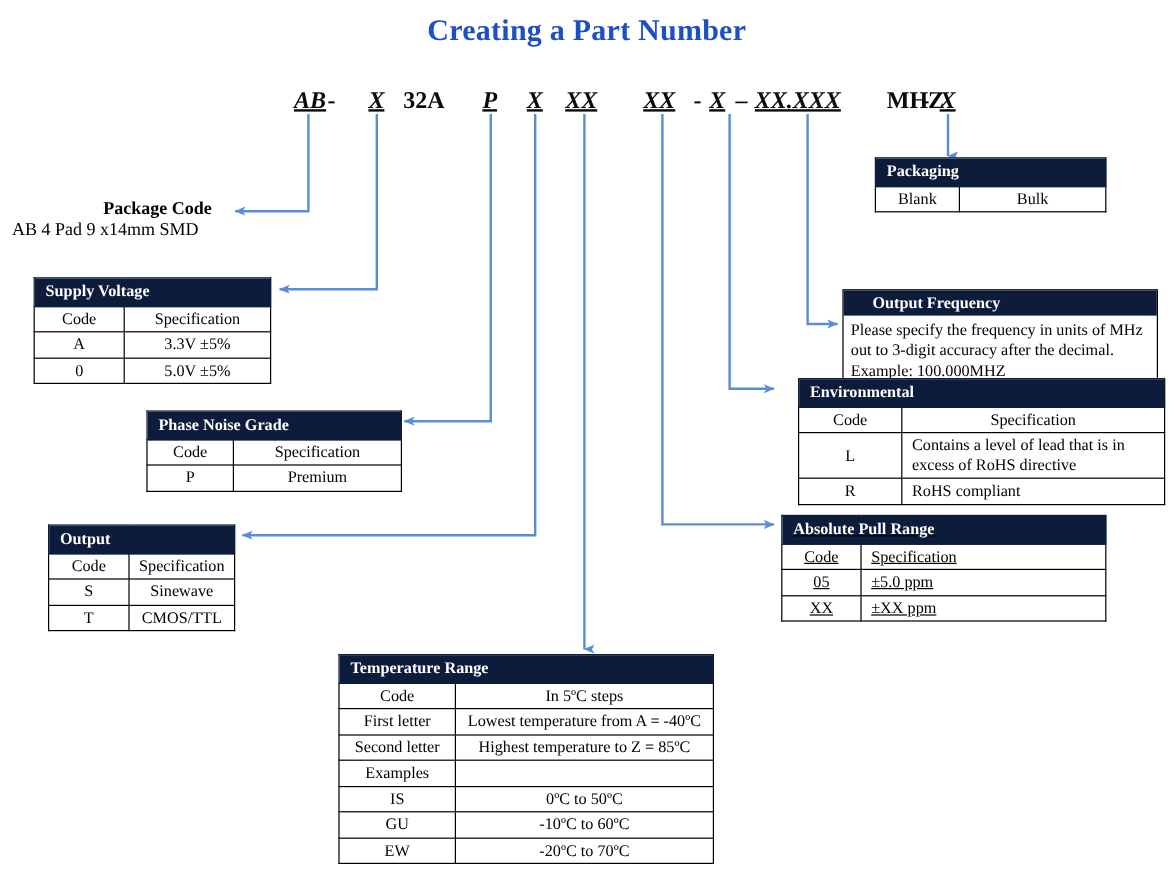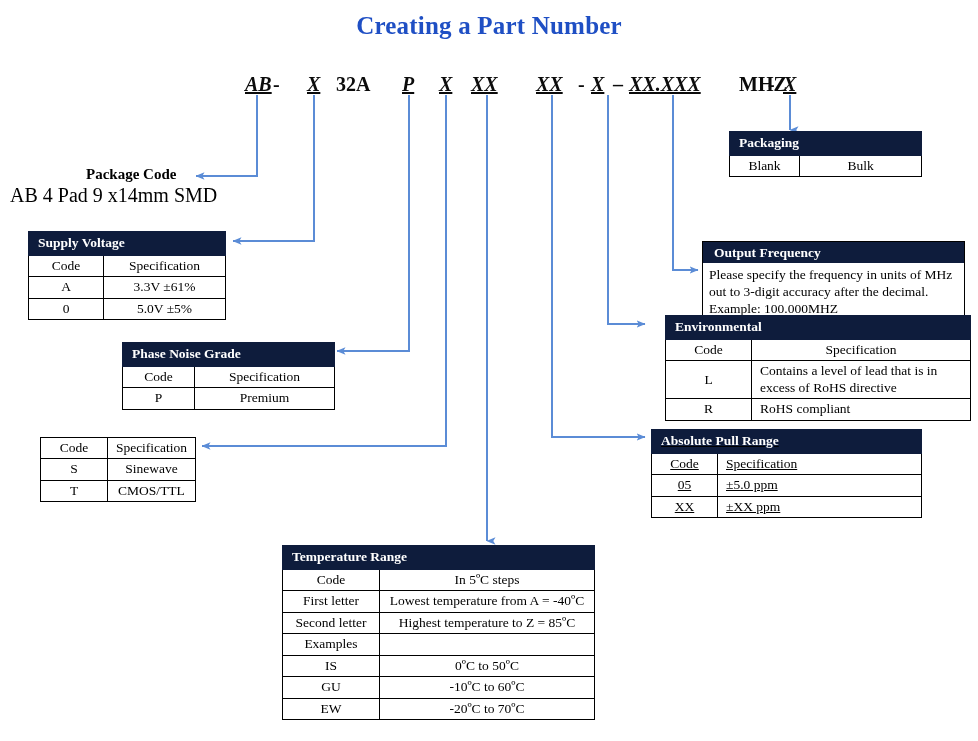--- a/index.html
+++ b/index.html
@@ -89,37 +89,37 @@
 
   
   .lbl-bold {
     position: absolute;
     font-size: 15px;
     font-weight: bold;
     white-space: nowrap;
   }
   .lbl-plain {
     position: absolute;
-    font-size: 20px;
+    font-size: 15px;
     white-space: nowrap;
   }
 
   
   .notebox {
     position: absolute;
     border: 1px solid #000000;
     background: #fff;
     font-size: 13.5px;
     line-height: 1.26;
   }
   .notebox .nb-hdr {
     background: #0e1c3c;
     color: #fff;
     font-weight: bold;
-    padding: 2px 11px;
+    padding: 2px 24px;
     height: 17px;
     line-height: 17px;
   }
   .notebox .nb-body {
     padding: 3px 6px 4px 6px;
   }
 </style>
 </head>
 <body>
 
@@ -187,21 +187,21 @@
     <tbody>
       <tr class="hdr">
           <td colspan="2">Supply Voltage</td>
         </tr>
       <tr>
         <td>Code</td>
         <td>Specification</td>
       </tr>
       <tr>
         <td>A</td>
-        <td>3.3V ±61%</td>
+        <td>3.3V ±5%</td>
       </tr>
       <tr>
         <td>0</td>
         <td>5.0V ±5%</td>
       </tr>
     </tbody>
   </table>
 
   <table class="tbl" style="left:122px; top:342px; width:212px;">
     <colgroup>
@@ -222,20 +222,23 @@
       </tr>
     </tbody>
   </table>
 
   <table class="tbl" style="left:40px; top:437px; width:155px;">
     <colgroup>
         <col style="width:67px">
         <col style="width:88px">
       </colgroup>
     <tbody>
+      <tr class="hdr">
+          <td colspan="2">Output</td>
+        </tr>
       <tr>
         <td>Code</td>
         <td>Specification</td>
       </tr>
       <tr>
         <td>S</td>
         <td>Sinewave</td>
       </tr>
       <tr>
         <td>T</td>

